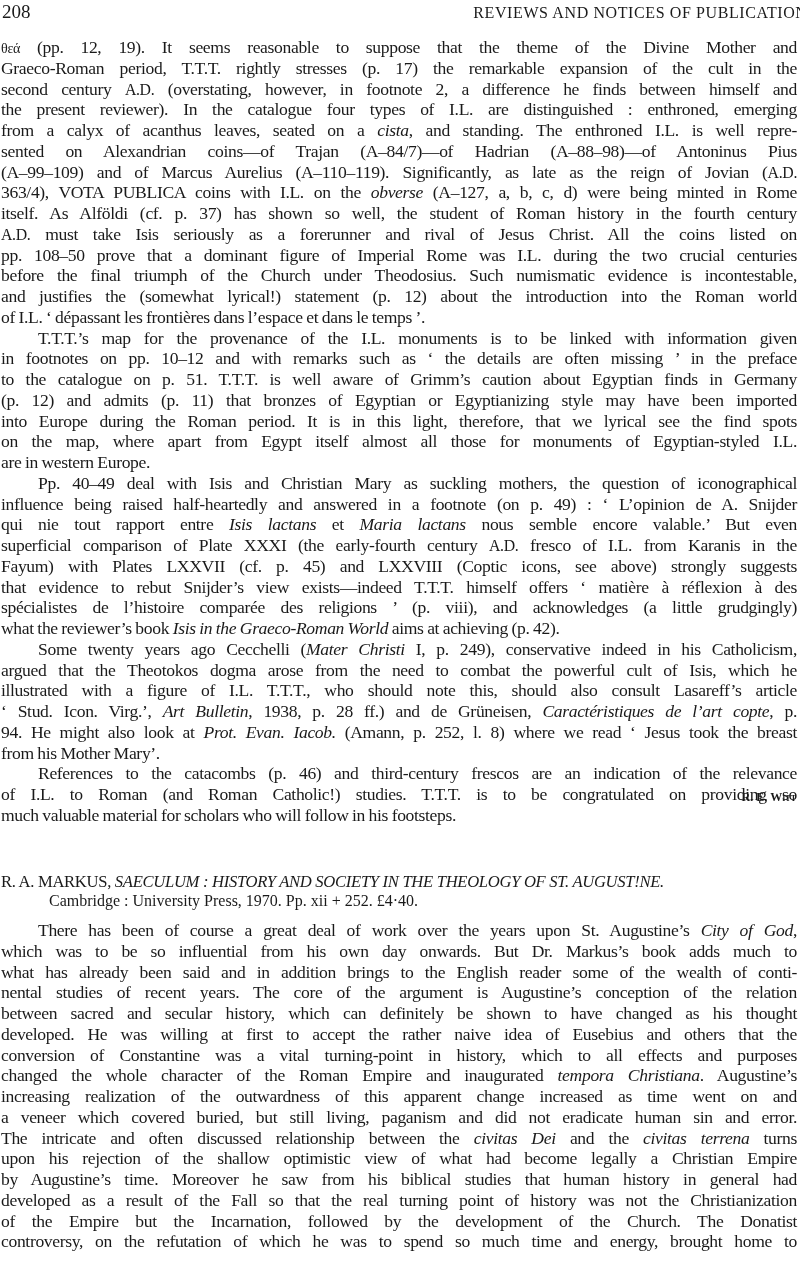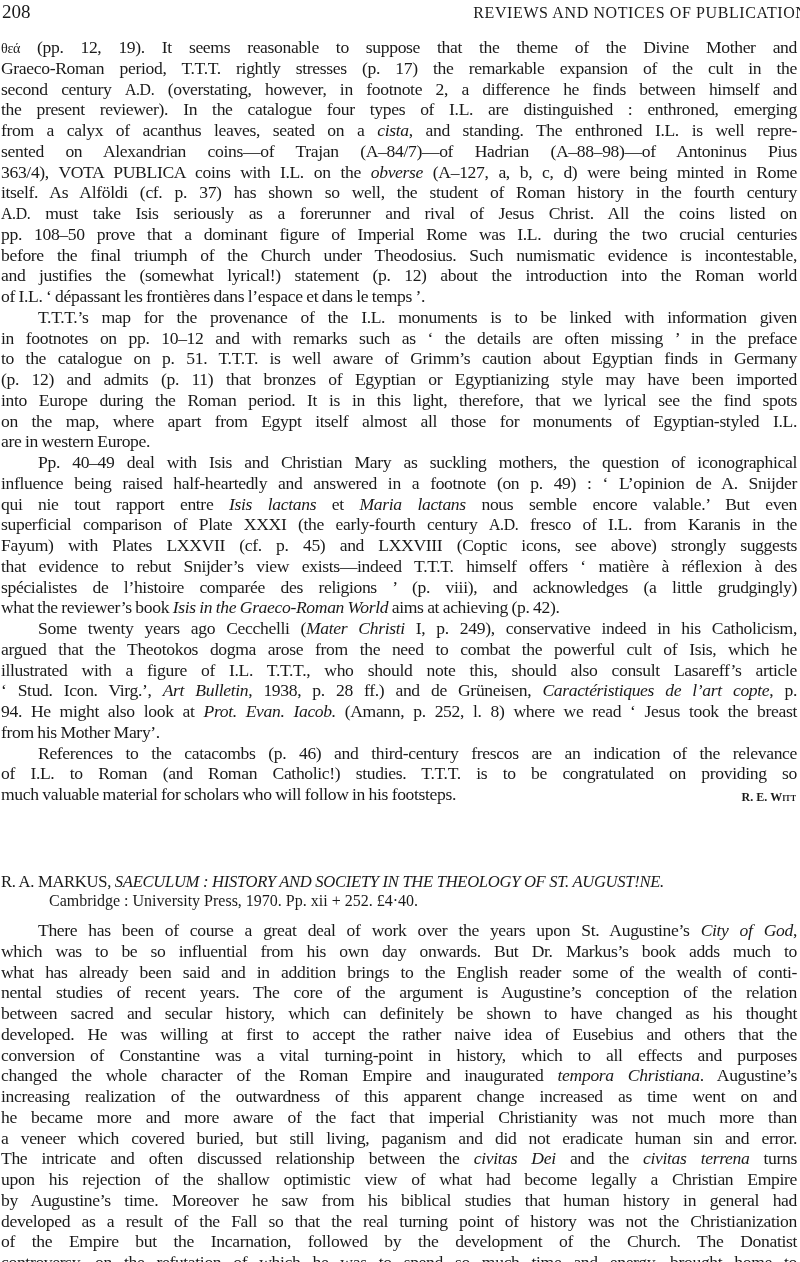--- a/index.html
+++ b/index.html
@@ -48,20 +48,21 @@
     <div class="head-title">REVIEWS AND NOTICES OF PUBLICATIONS</div>
   </div>
 
   <div class="block" id="review1-body" style="top:37px;">
       <div class="line"><span class="greek">θεά</span><span> (pp. 12, 19).  It seems reasonable to suppose that the theme of the Divine Mother and</span></div>
       <div class="line"><span>Graeco-Roman period, T.T.T. rightly stresses (p. 17) the remarkable expansion of the cult in the</span></div>
       <div class="line"><span>second century </span><span class="sc">A.D.</span><span> (overstating, however, in footnote 2, a difference he finds between himself and</span></div>
       <div class="line"><span>the present reviewer).  In the catalogue four types of I.L. are distinguished :  enthroned, emerging</span></div>
       <div class="line"><span>from a calyx of acanthus leaves, seated on a </span><span class="it">cista</span><span>, and standing.  The enthroned I.L. is well repre-</span></div>
       <div class="line"><span>sented on Alexandrian coins—of Trajan (A–84/7)—of Hadrian (A–88–98)—of Antoninus Pius</span></div>
+      <div class="line"><span>(A–99–109) and of Marcus Aurelius (A–110–119).  Significantly, as late as the reign of Jovian (</span><span class="sc">A.D.</span></div>
       <div class="line"><span>363/4), VOTA PUBLICA coins with I.L. on the </span><span class="it">obverse</span><span> (A–127, a, b, c, d) were being minted in Rome</span></div>
       <div class="line"><span>itself.  As Alföldi (cf. p. 37) has shown so well, the student of Roman history in the fourth century</span></div>
       <div class="line"><span class="sc">A.D.</span><span> must take Isis seriously as a forerunner and rival of Jesus Christ.  All the coins listed on</span></div>
       <div class="line"><span>pp. 108–50 prove that a dominant figure of Imperial Rome was I.L. during the two crucial centuries</span></div>
       <div class="line"><span>before the final triumph of the Church under Theodosius.  Such numismatic evidence is incontestable,</span></div>
       <div class="line"><span>and justifies the (somewhat lyrical!) statement (p. 12) about the introduction into the Roman world</span></div>
       <div class="line last"><span>of I.L. ‘ dépassant les frontières dans l’espace et dans le temps ’.</span></div>
       <div class="line indent"><span>T.T.T.’s map for the provenance of the I.L. monuments is to be linked with information given</span></div>
       <div class="line"><span>in footnotes on pp. 10–12 and with remarks such as ‘ the details are often missing ’ in the preface</span></div>
       <div class="line"><span>to the catalogue on p. 51.  T.T.T. is well aware of Grimm’s caution about Egyptian finds in Germany</span></div>
@@ -102,21 +103,20 @@
   <div class="block" id="review2-body" style="top:920px;">
       <div class="line indent"><span>There has been of course a great deal of work over the years upon St. Augustine’s </span><span class="it">City of God</span><span>,</span></div>
       <div class="line"><span>which was to be so influential from his own day onwards.  But Dr. Markus’s book adds much to</span></div>
       <div class="line"><span>what has already been said and in addition brings to the English reader some of the wealth of conti-</span></div>
       <div class="line"><span>nental studies of recent years.  The core of the argument is Augustine’s conception of the relation</span></div>
       <div class="line"><span>between sacred and secular history, which can definitely be shown to have changed as his thought</span></div>
       <div class="line"><span>developed.  He was willing at first to accept the rather naive idea of Eusebius and others that the</span></div>
       <div class="line"><span>conversion of Constantine was a vital turning-point in history, which to all effects and purposes</span></div>
       <div class="line"><span>changed the whole character of the Roman Empire and inaugurated </span><span class="it">tempora Christiana</span><span>.  Augustine’s</span></div>
       <div class="line"><span>increasing realization of the outwardness of this apparent change increased as time went on and</span></div>
-      <div class="line"><span>he became more and more aware of the fact that imperial Christianity was not much more than</span></div>
       <div class="line"><span>a veneer which covered buried, but still living, paganism and did not eradicate human sin and error.</span></div>
       <div class="line"><span>The intricate and often discussed relationship between the </span><span class="it">civitas Dei</span><span> and the </span><span class="it">civitas terrena</span><span> turns</span></div>
       <div class="line"><span>upon his rejection of the shallow optimistic view of what had become legally a Christian Empire</span></div>
       <div class="line"><span>by Augustine’s time.  Moreover he saw from his biblical studies that human history in general had</span></div>
       <div class="line"><span>developed as a result of the Fall so that the real turning point of history was not the Christianization</span></div>
       <div class="line"><span>of the Empire but the Incarnation, followed by the development of the Church.  The Donatist</span></div>
       <div class="line"><span>controversy, on the refutation of which he was to spend so much time and energy, brought home to</span></div>
     </div>
 
 </div>

